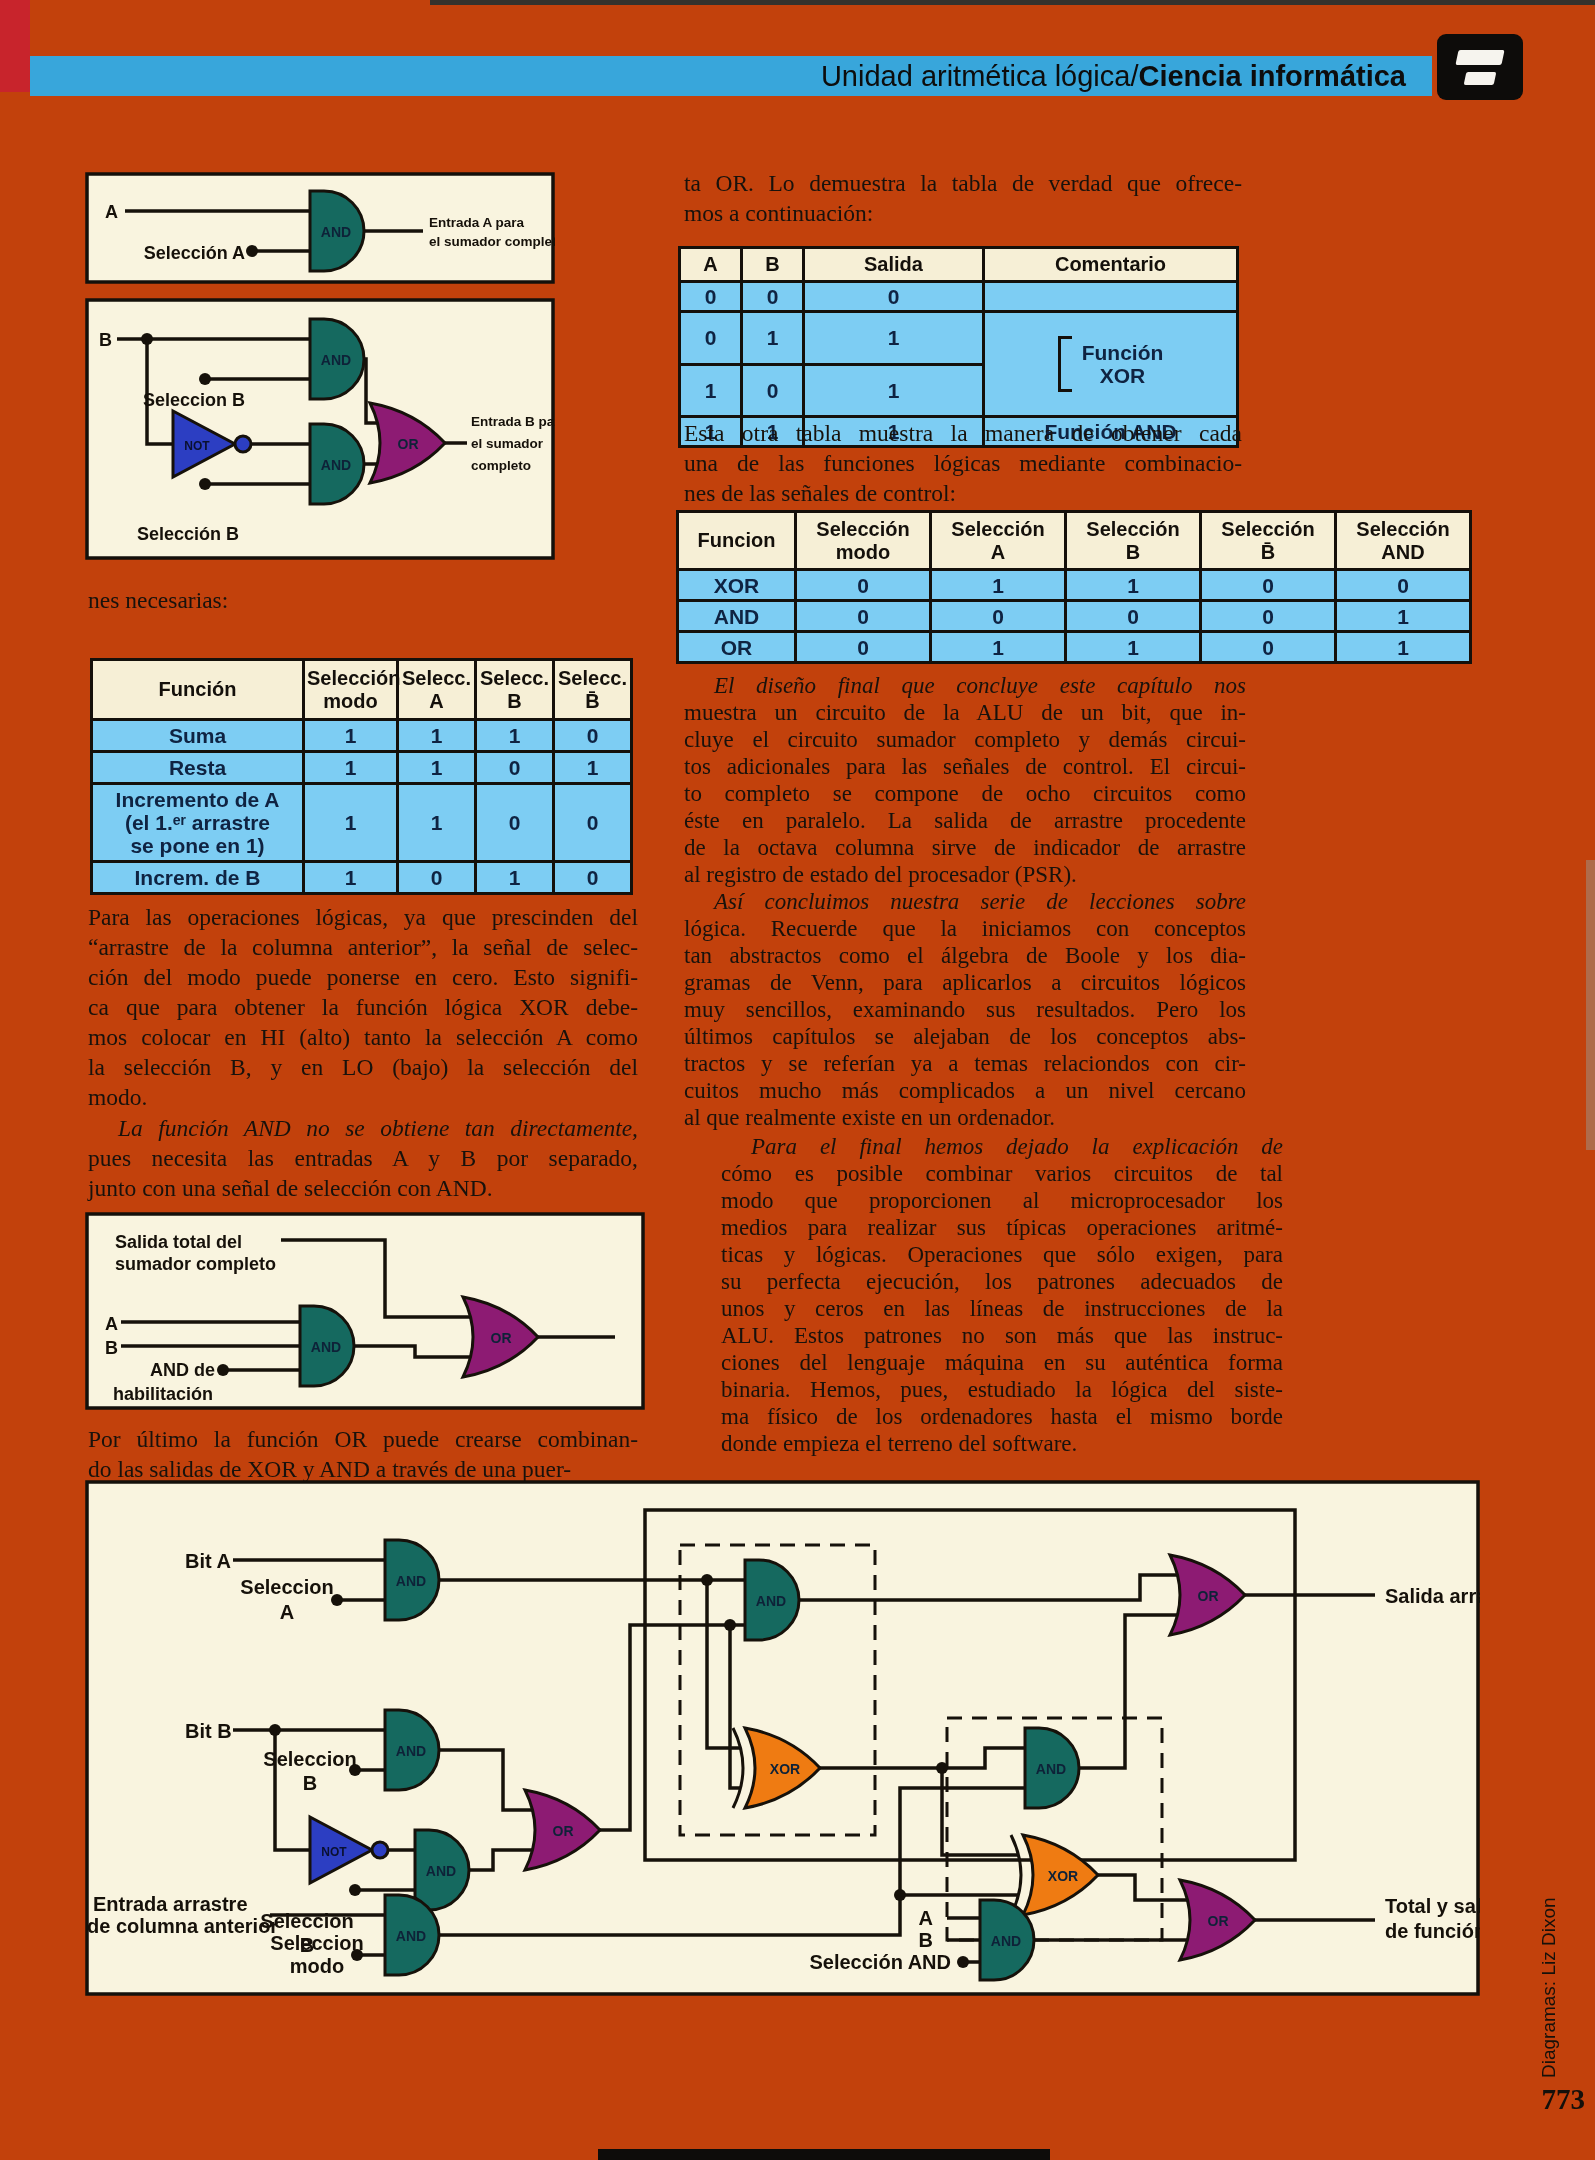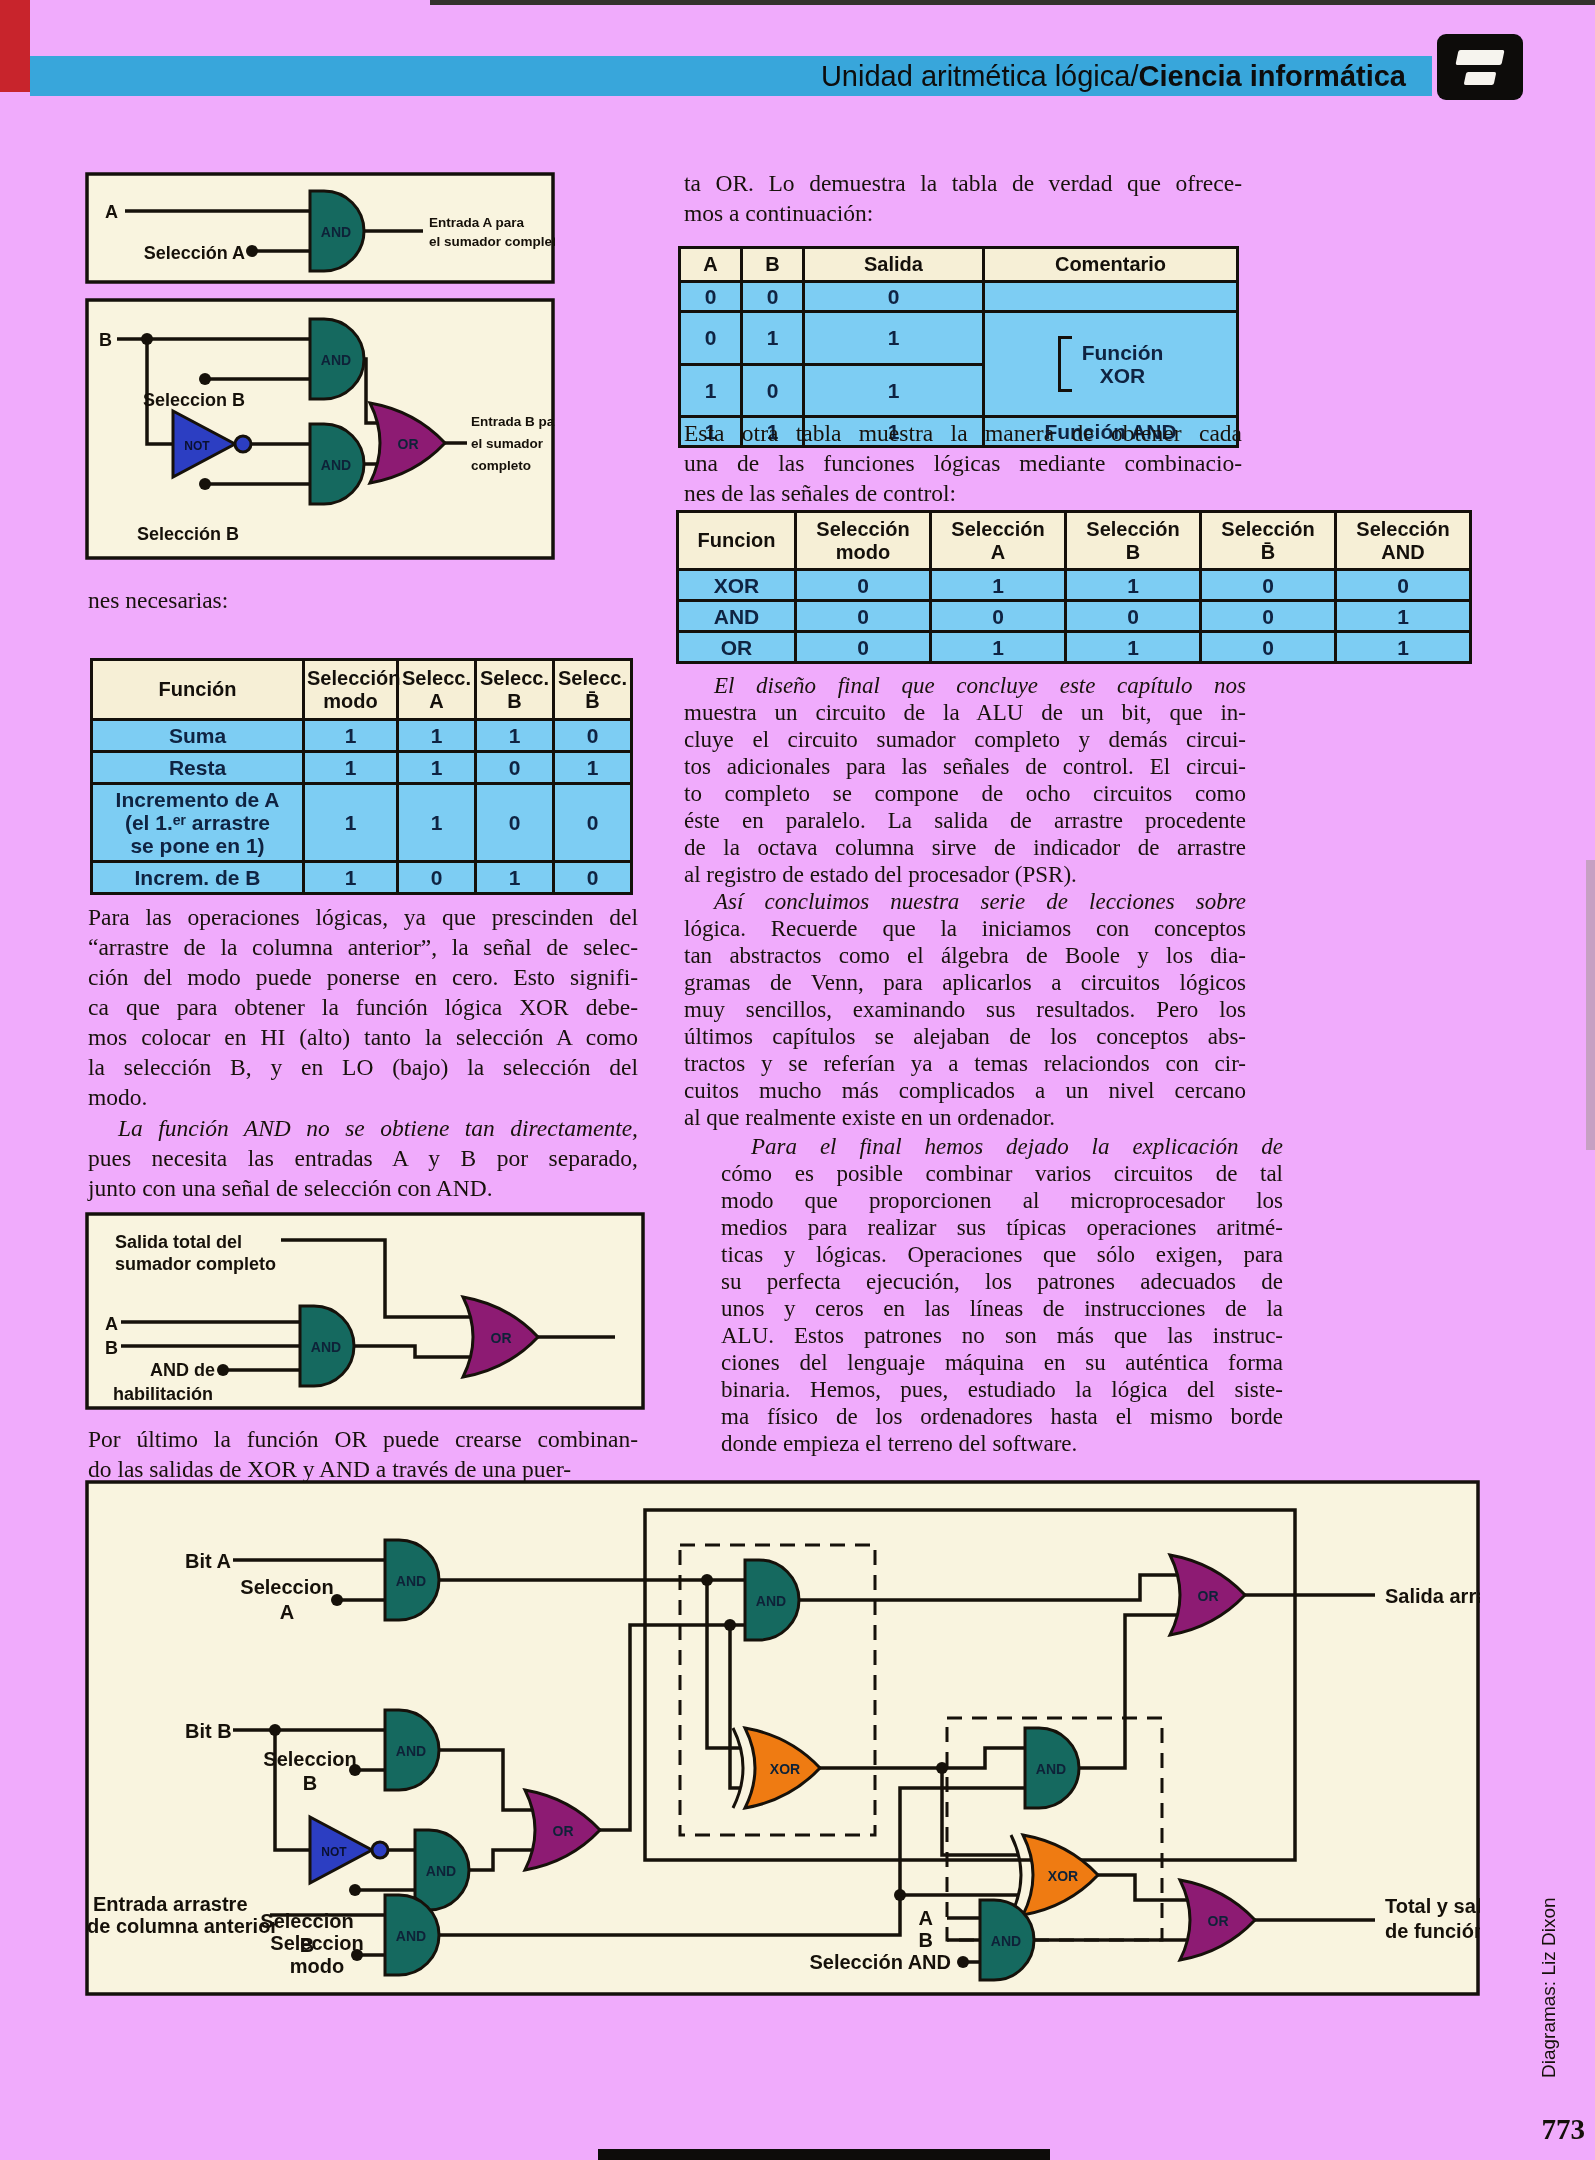--- a/index.html
+++ b/index.html
@@ -1,16 +1,16 @@
 <!DOCTYPE html>
 <html><head>
 <meta charset="utf-8">
 <style>
   html,body{margin:0;padding:0;}
-  .page{position:relative;width:1595px;height:2160px;background:#f0abfc;overflow:hidden;
+  .page{position:relative;width:1595px;height:2160px;background:#c2410c;overflow:hidden;
         font-family:"Liberation Sans","DejaVu Sans",sans-serif;}
   .abs{position:absolute;}
   
   .txt{font-family:"Liberation Serif","DejaVu Serif",serif;color:#18120c;font-size:23.5px;line-height:30px;}
   .tight{font-size:23px;line-height:27px;}
   .tline{display:block;white-space:nowrap;text-align:justify;text-align-last:justify;}
   .tlast{text-align-last:left;}
   .ind{text-indent:30px;font-style:italic;}
   
   .bluebar{background:#38a6db;display:flex;align-items:center;justify-content:flex-end;
@@ -479,15 +479,15 @@
     <g transform="translate(1095,400)">
       <path class="gate g-or" d="M0 0 Q45 8 75 40 Q45 72 0 80 Q20 40 0 0 Z"></path>
       <text class="gl" x="38" y="46">OR</text>
     </g>
     <path class="w" d="M1170 440 H1290"></path>
     <text class="dl" x="1300" y="433">Total y salida</text>
     <text class="dl" x="1300" y="458">de función lógica</text>
   </svg>
 
   <div class="abs credit" style="left:1538px;top:2078px;">Diagramas: Liz Dixon</div>
-  <div class="abs pageno" style="left:1470px;top:2083px;width:115px;margin-top:30px;">773</div>
+  <div class="abs pageno" style="left:1470px;top:2083px;width:115px;">773</div>
 
 </div>
 
 </body></html>

